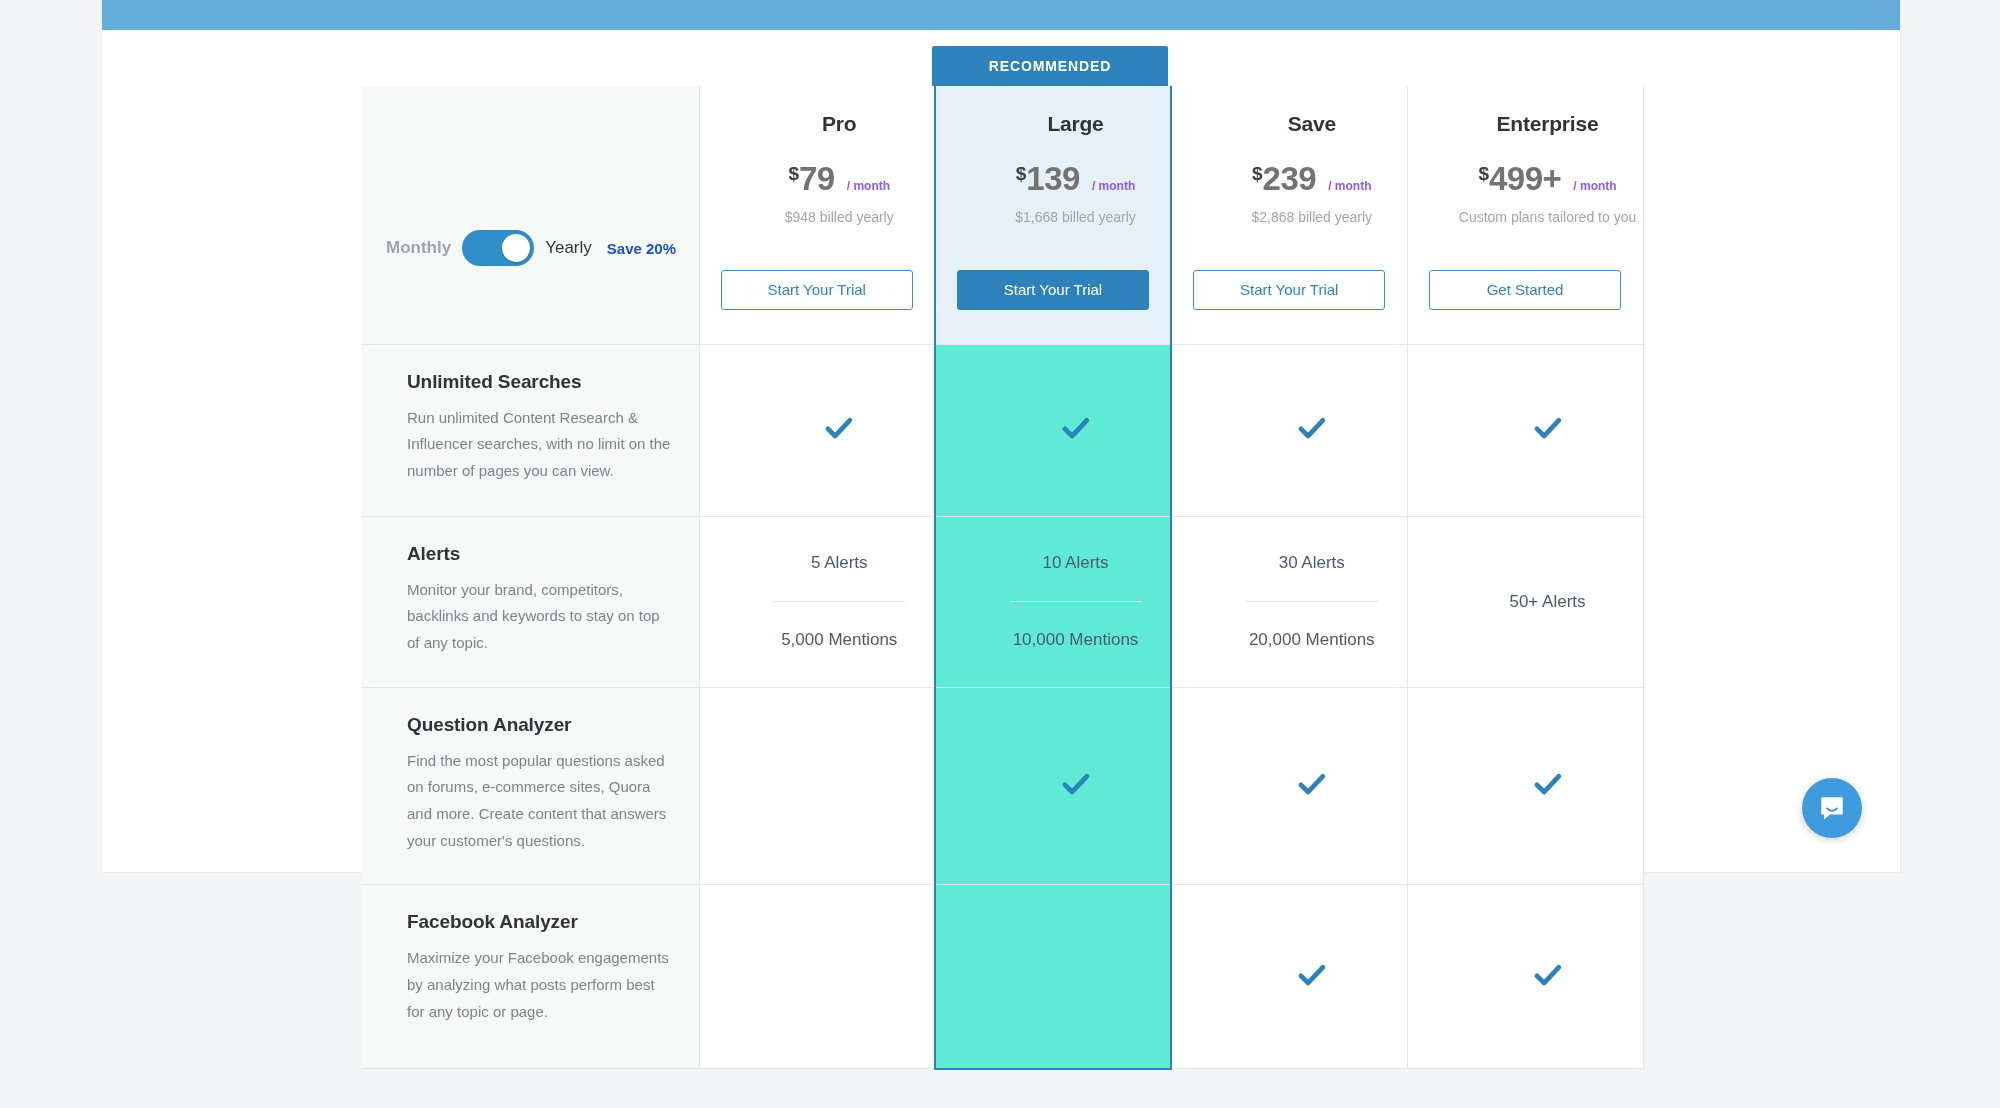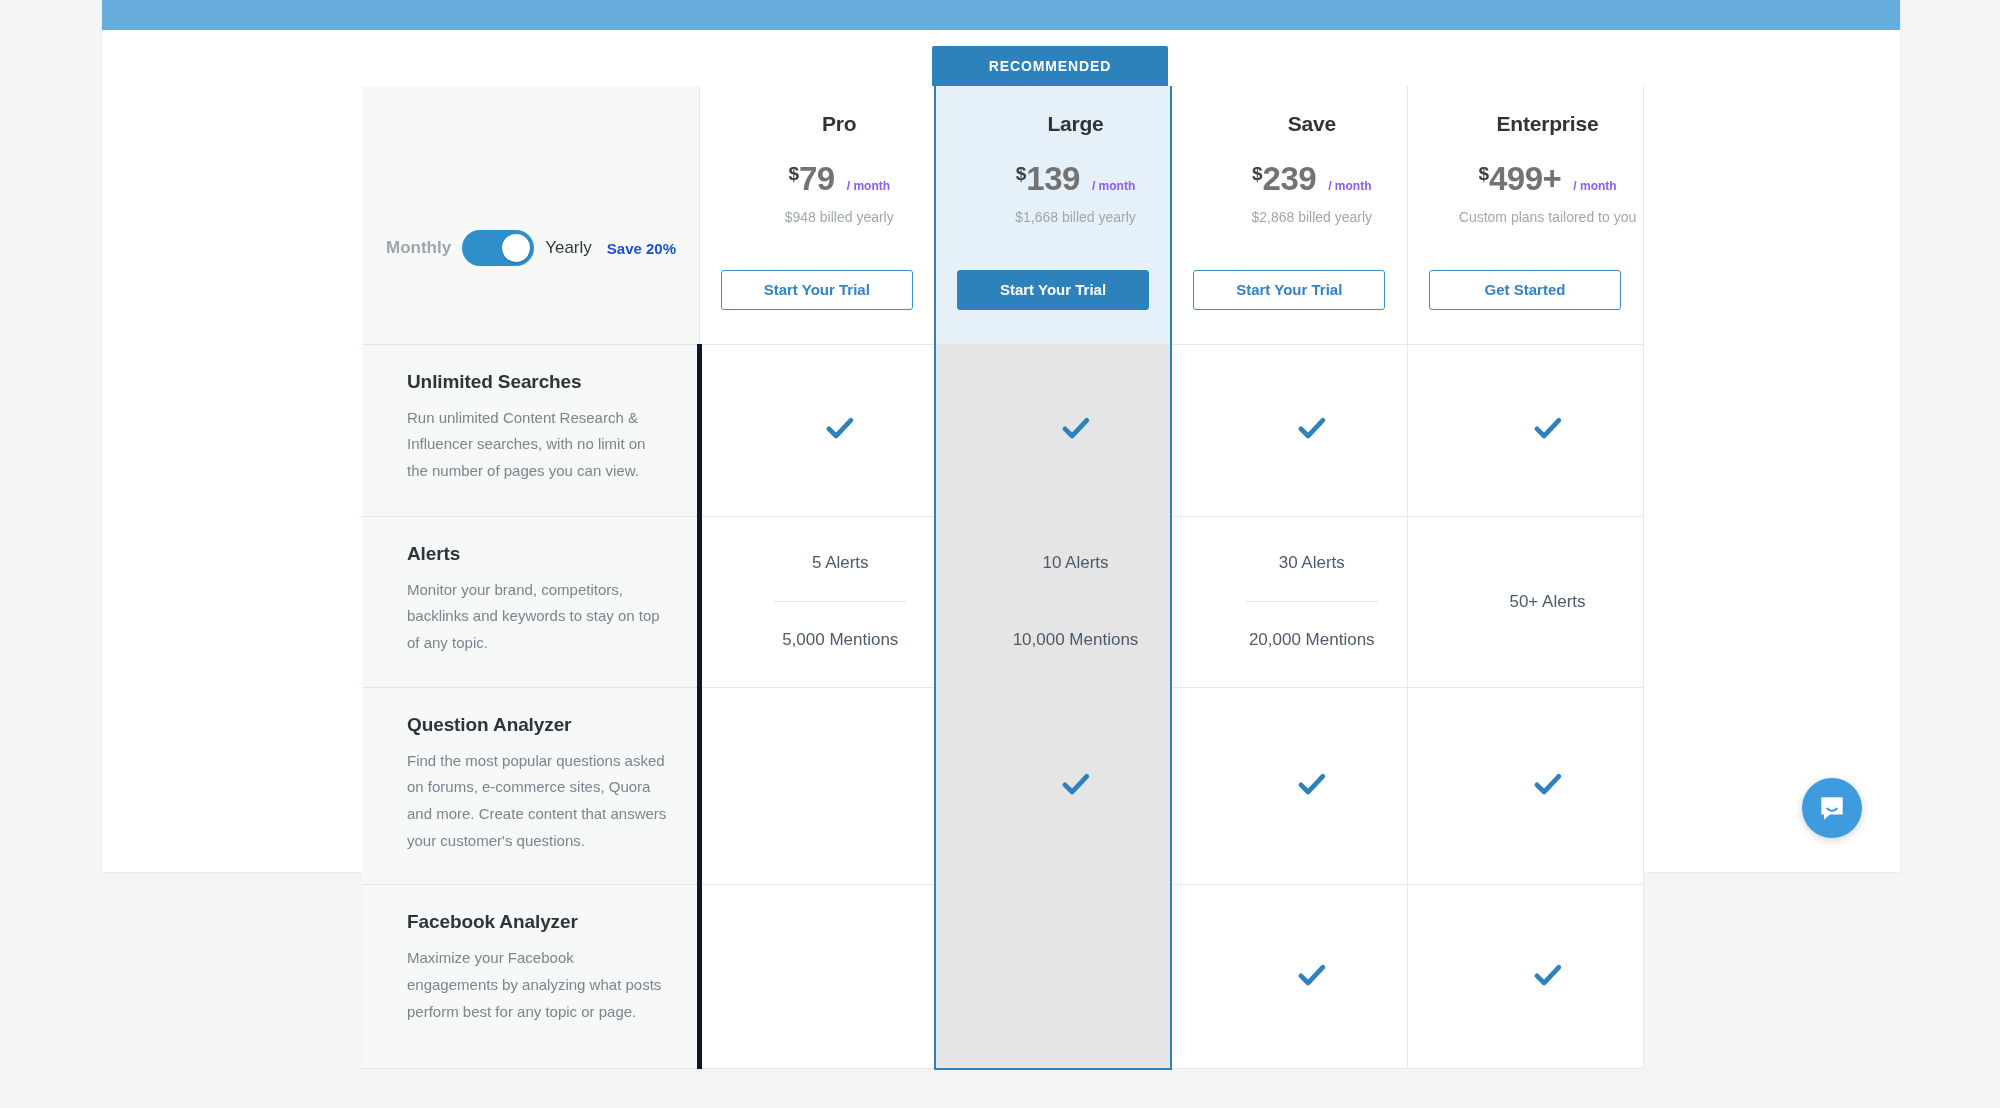--- a/index.html
+++ b/index.html
@@ -195,21 +195,21 @@
     left: 50%;
     transform: translateX(-50%);
     bottom: 34px;
     width: 192px;
     height: 40px;
     border-radius: 3px;
     display: flex;
     align-items: center;
     justify-content: center;
     font-size: 15px;
-    font-weight: bold;
+    font-weight: normal;
     cursor: pointer;
     margin-top: 19px;
   }
   .btn.outline {
     background: #ffffff;
     border: 1px solid #3d8fc9;
     color: #3483c4;
   }
   .btn.solid {
     background: #2E82BC;
@@ -219,23 +219,23 @@
 
   
   .valcell {
     border-right: 1px solid #e3e7ea;
     border-bottom: 1px solid #e3e7ea;
     background: #ffffff;
     text-align: center;
     vertical-align: middle !important;
     position: relative;
   }
-  .valcell.first { border-left: 5px solid #0f172a; text-align: center; }
+  .valcell.first { border-left: 1px solid #0f172a; text-align: center; }
   .valcell.hl {
-    background: #e5e5e5;
+    background: #5eead4;
     border-left: 2px solid #2E82BC;
     border-right: 2px solid #2E82BC;
   }
   .valcell.hl.lastrow { border-bottom: 2px solid #2E82BC; }
 
   .check {
     display: inline-block;
     width: 34px;
     height: 34px;
     line-height: 34px;

